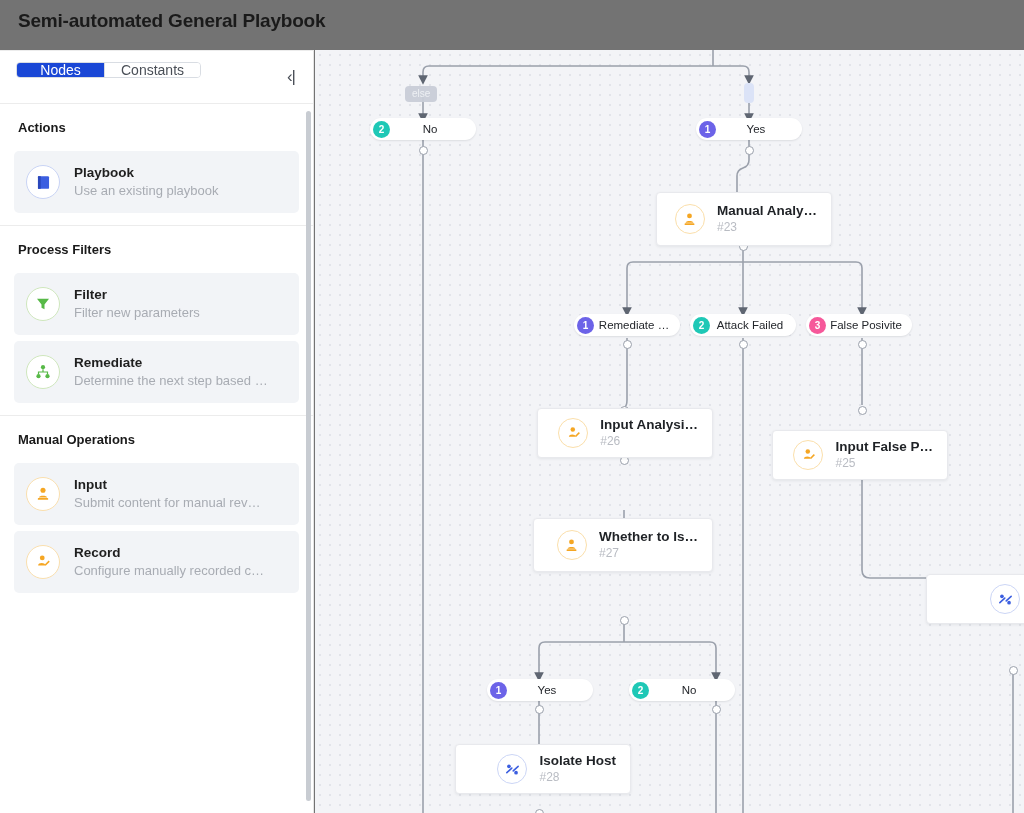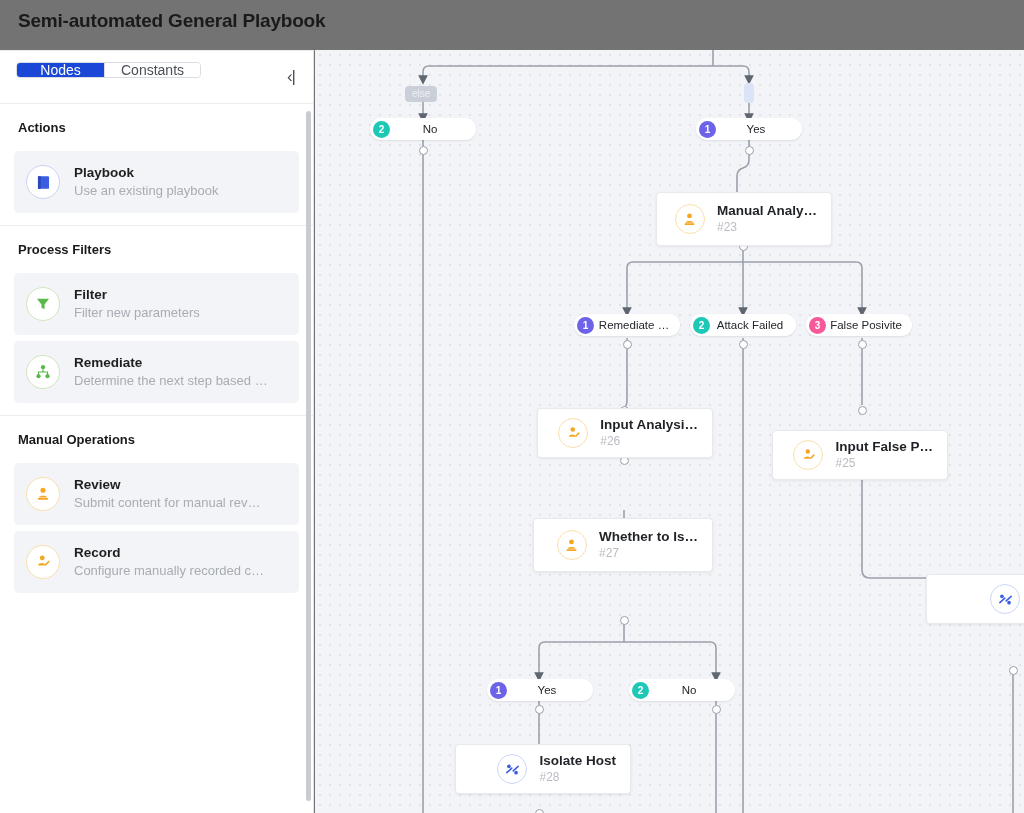--- a/index.html
+++ b/index.html
@@ -245,21 +245,21 @@
 
         <div class="node-card">
           <div class="node-ico orange">
             <svg width="18" height="18" viewBox="0 0 24 24" aria-hidden="true">
               <circle cx="12" cy="7" r="3.4" fill="#f5a623"></circle>
               <path d="M6.5 16.5 C6.5 13.5 17.5 13.5 17.5 16.5 Z" fill="#f5a623"></path>
               <rect x="5" y="17.4" width="14" height="2.4" rx="1.2" fill="#f5a623"></rect>
             </svg>
           </div>
           <div class="node-text">
-            <div class="node-name">Review</div>
+            <div class="node-name">Input</div>
             <div class="node-desc">Submit content for manual rev…</div>
           </div>
         </div>
 
         <div class="node-card">
           <div class="node-ico orange">
             <svg width="18" height="18" viewBox="0 0 24 24" aria-hidden="true">
               <circle cx="11" cy="6.5" r="3.2" fill="#f5a623"></circle>
               <path d="M5.5 16.5 C5.5 12.4 15 12.4 15 16.5 Z" fill="#f5a623"></path>
               <path d="M14 15.5 L19.5 10 L21 11.6 L15.6 17 Z" fill="#f5a623"></path>

